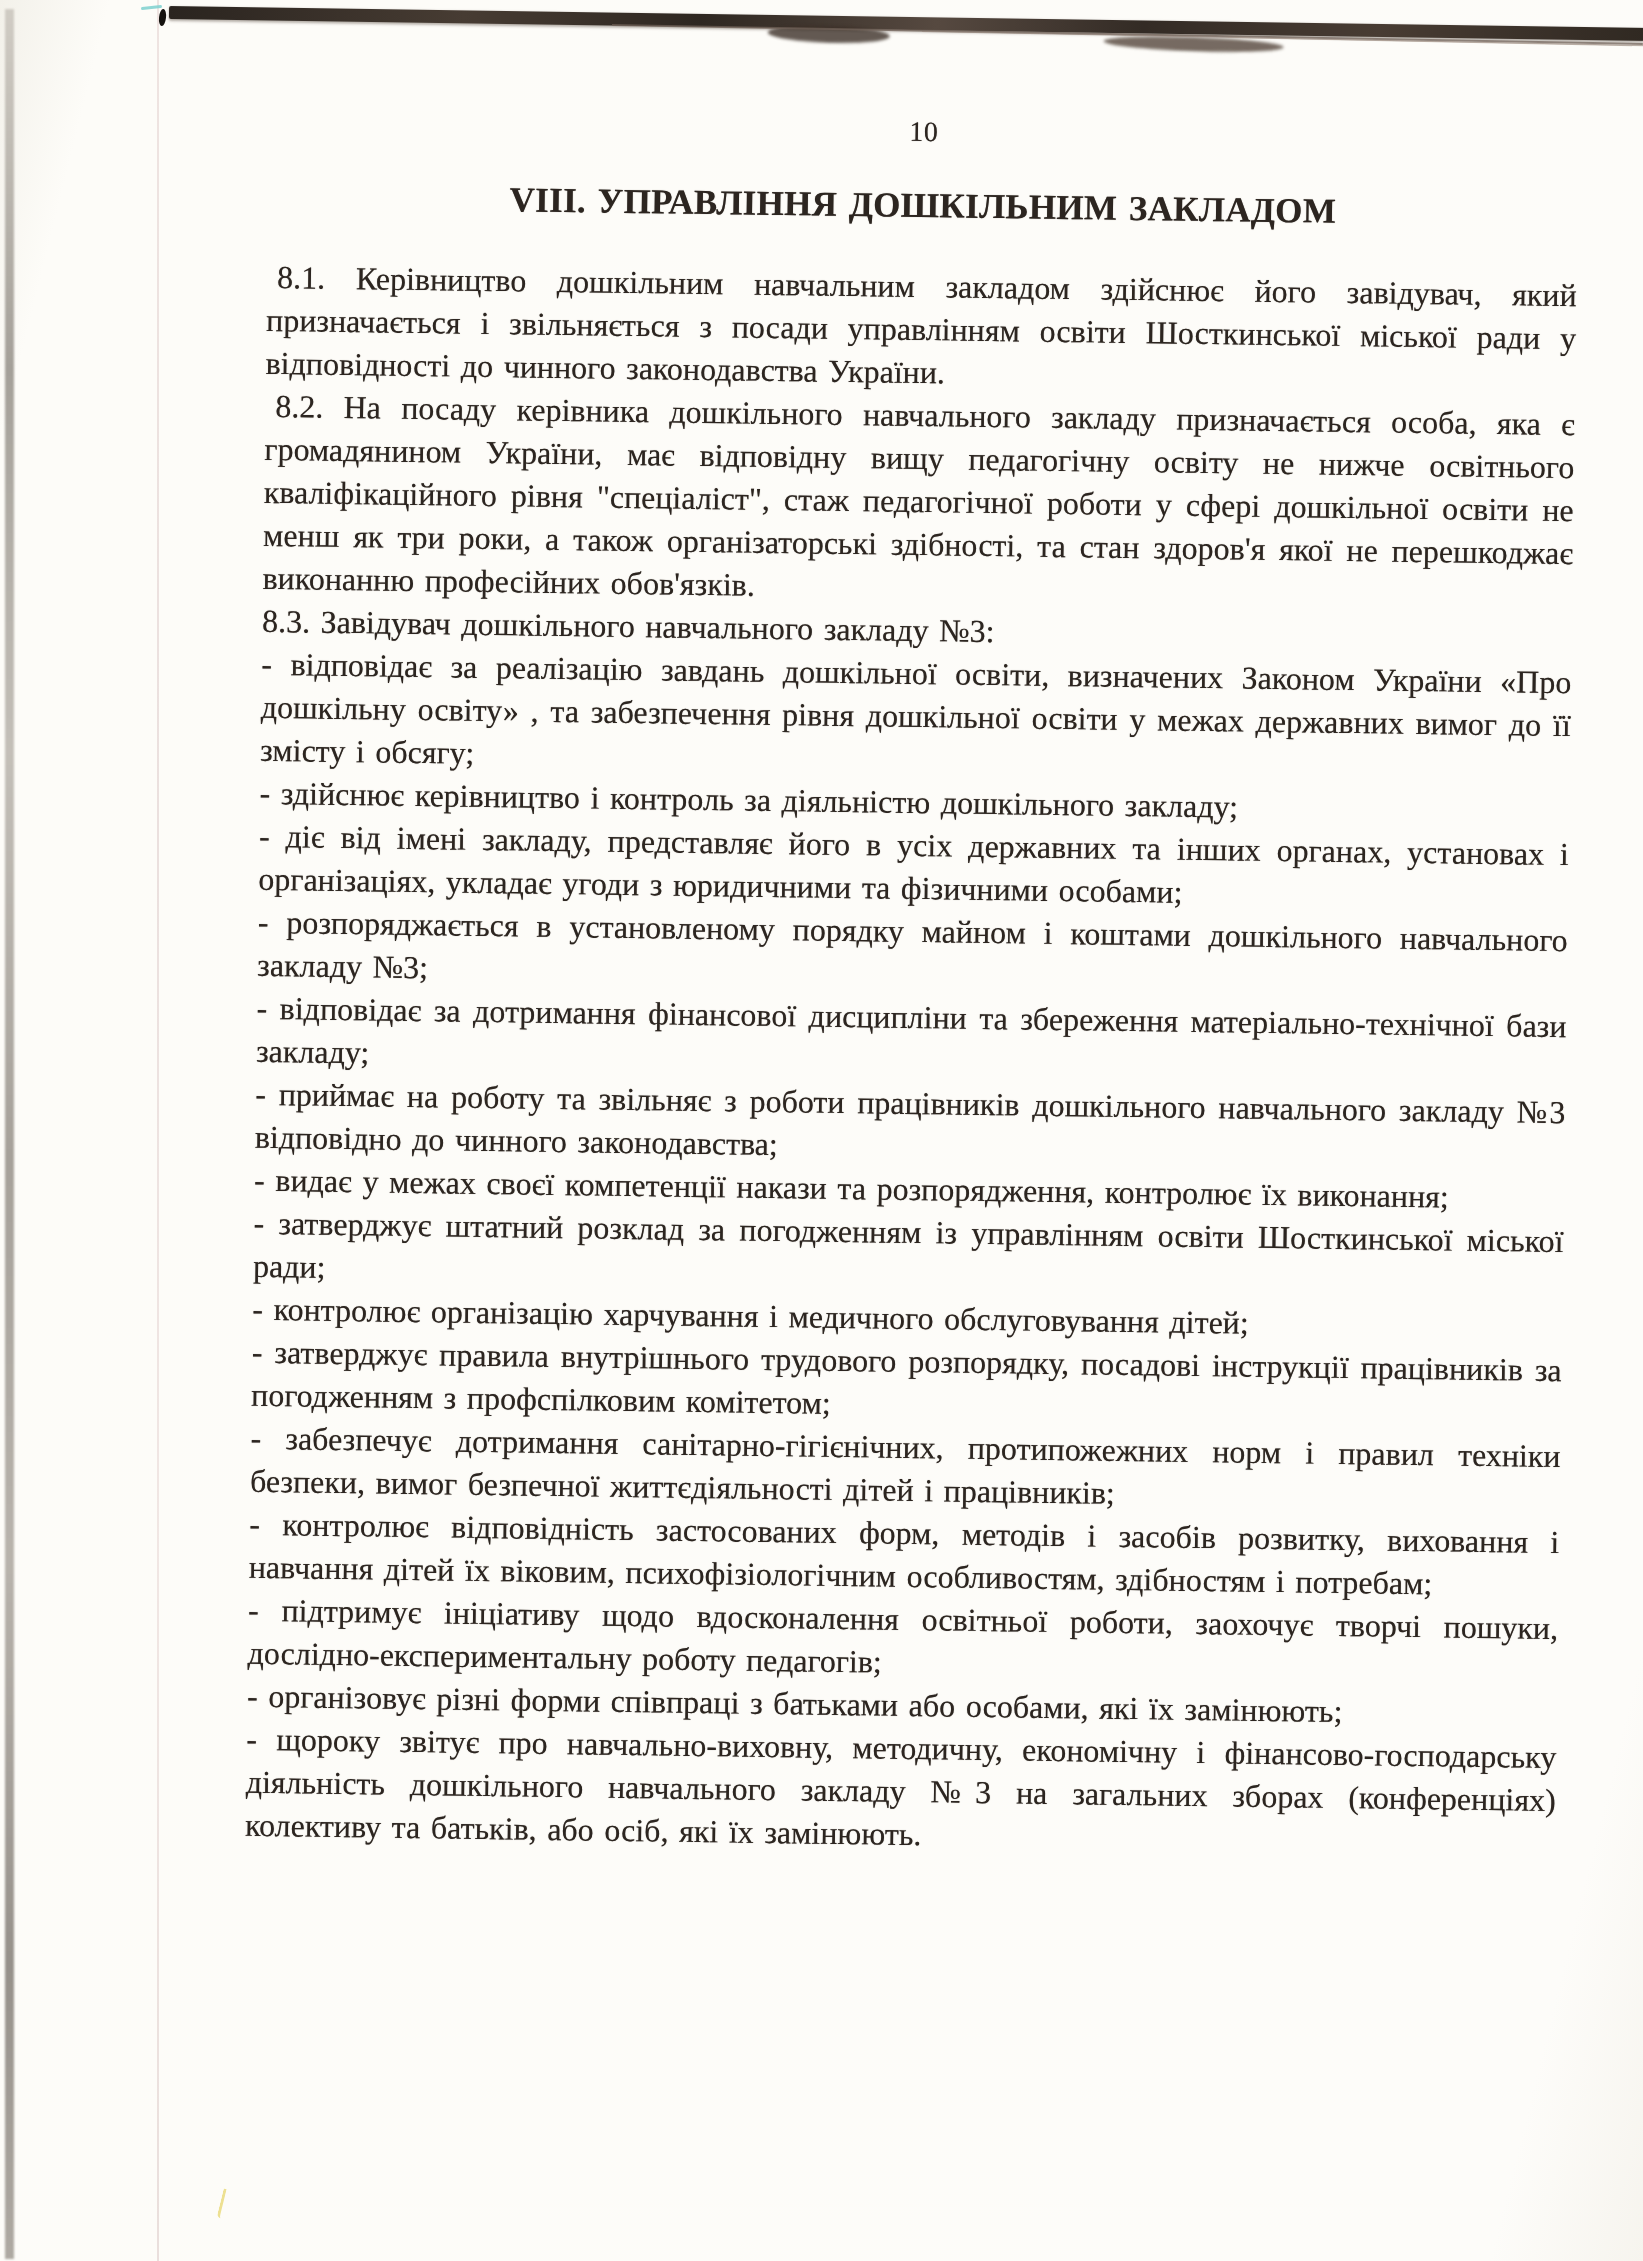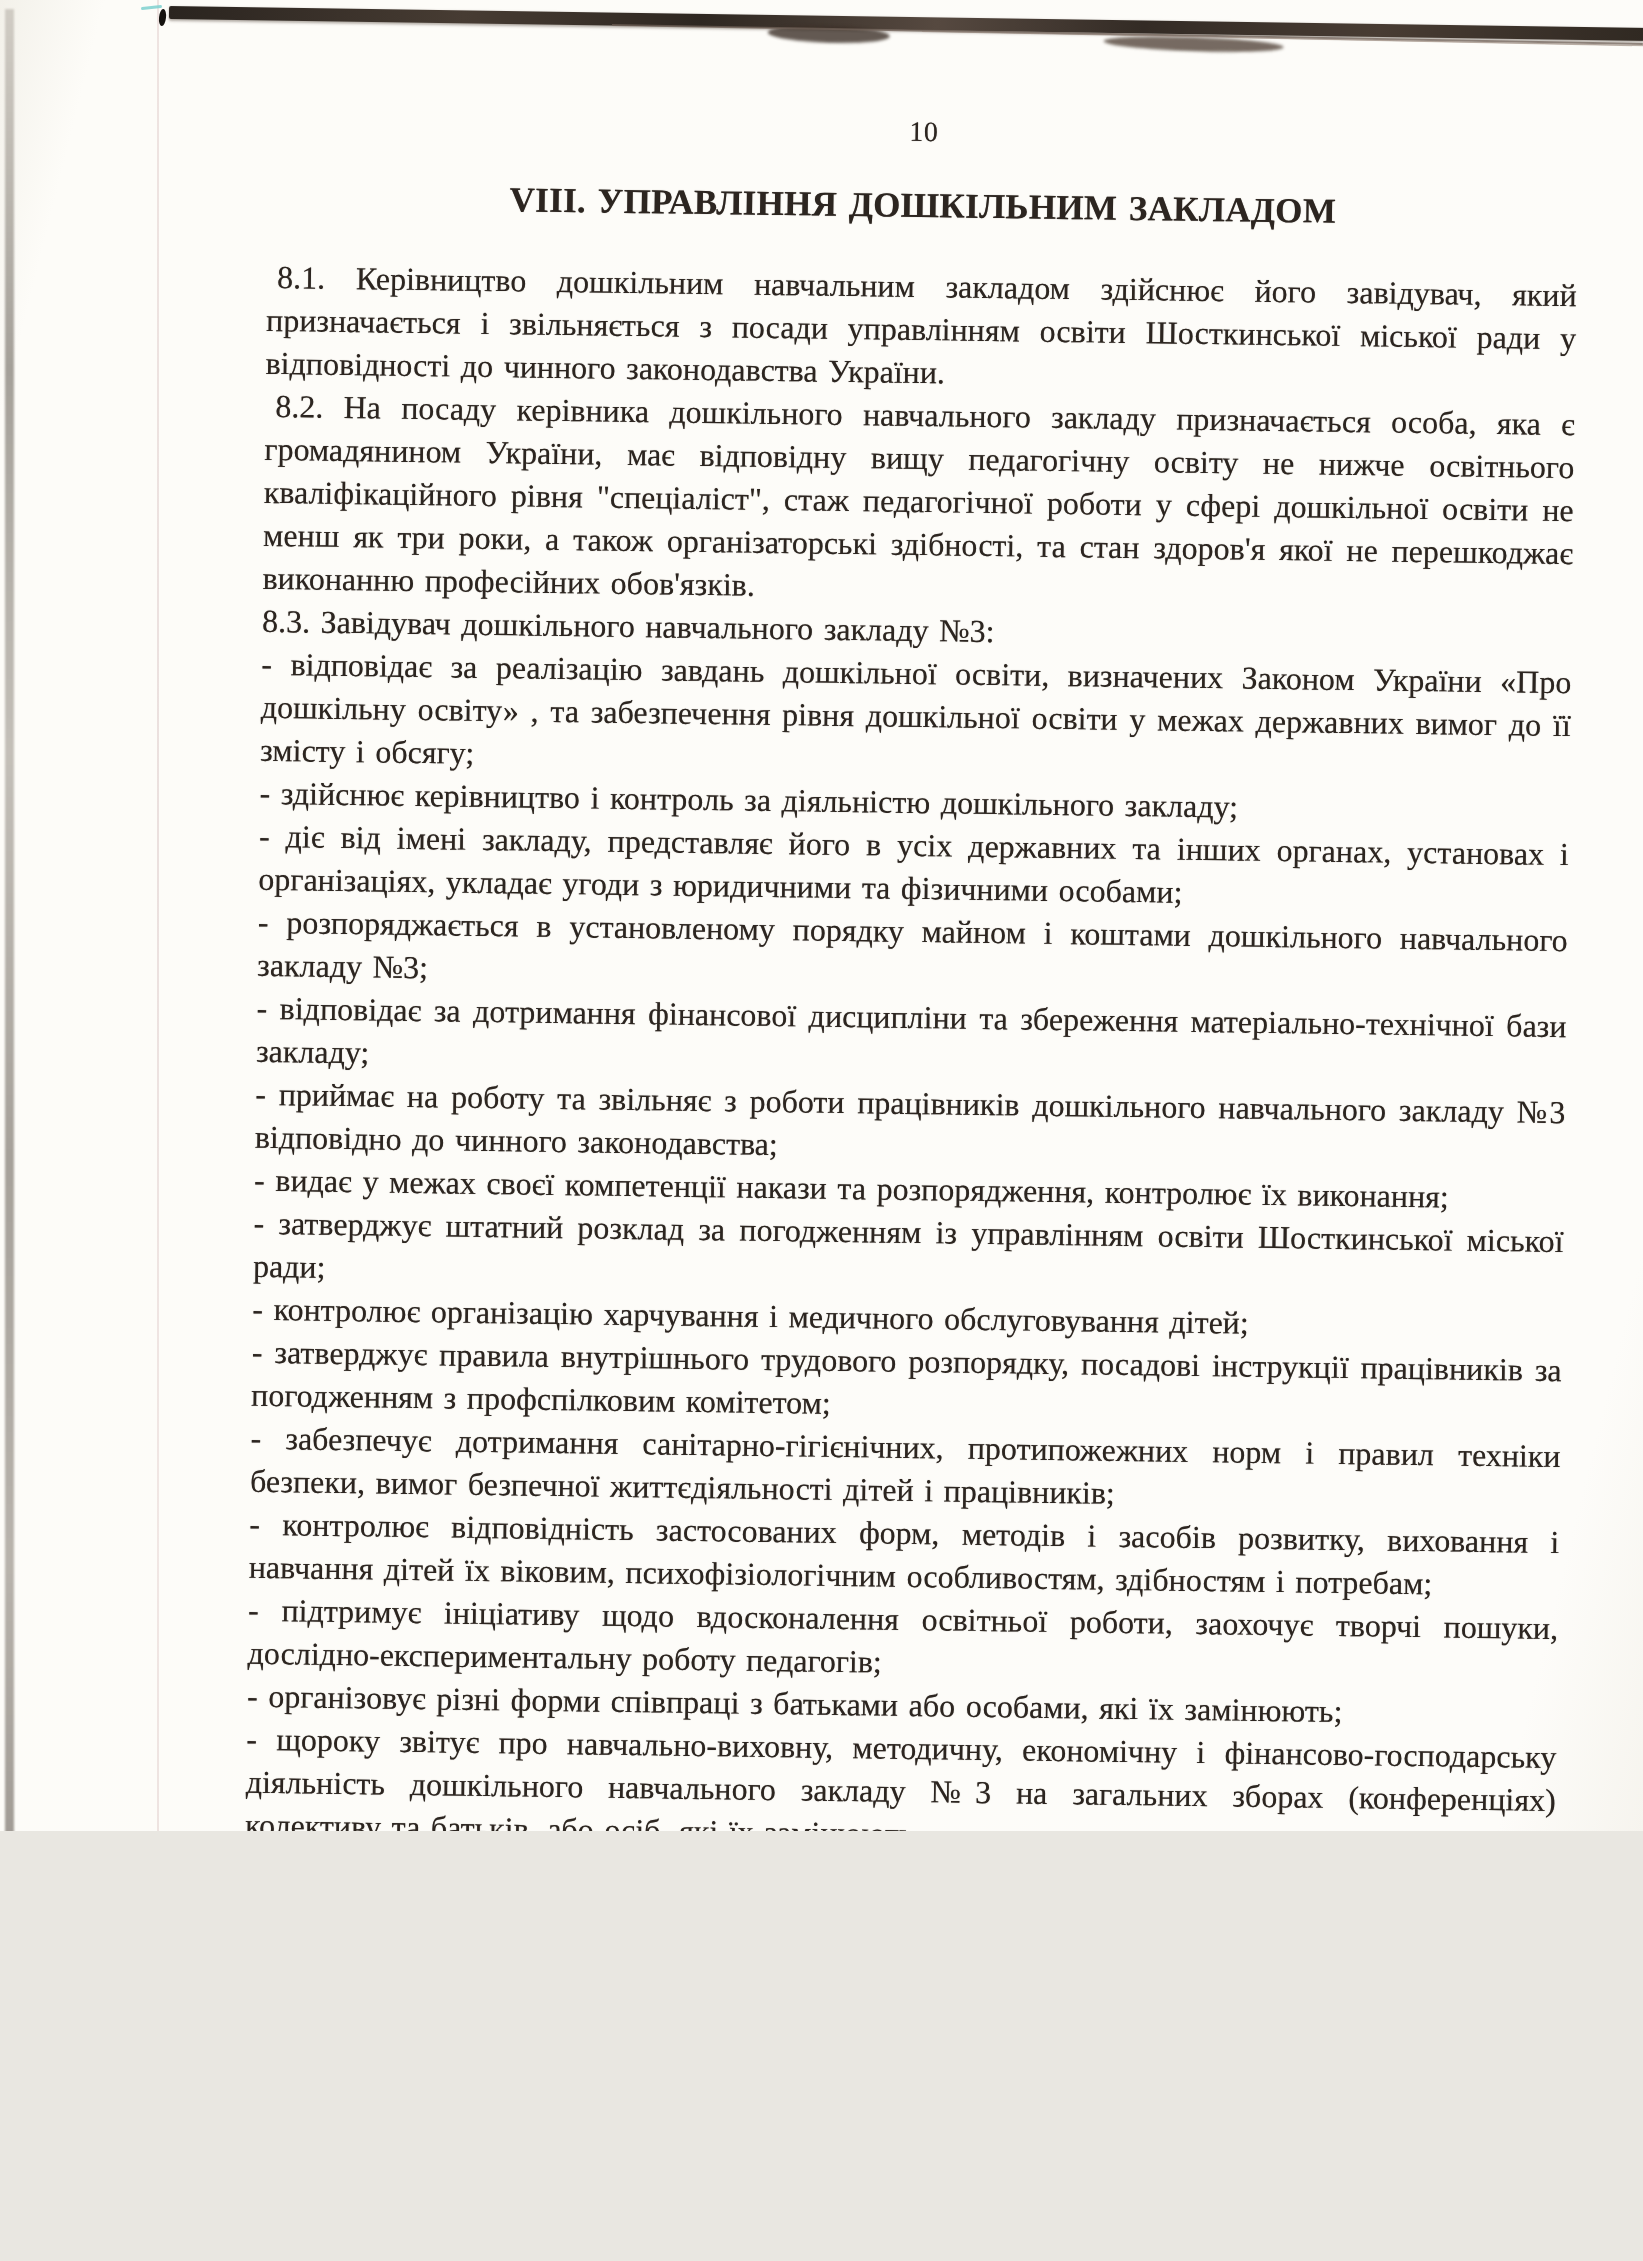--- a/index.html
+++ b/index.html
@@ -1,18 +1,18 @@
 <!DOCTYPE html>
 <html lang="uk" style="font-size:10.3px"><head>
 <meta charset="utf-8">
 <style>
   html,body{margin:0;padding:0;background:#e9e7e1;}
   .scan{
     position:relative;
-    width:1644px;height:1831px;
+    width:1644px;height:2261px;
     background:linear-gradient(104deg,#f3f1ea 0%,#fdfcf8 5%,#fdfcf9 93%,#f6f4ee 100%);
     overflow:hidden;
   }
   
   .edge-left{
     position:absolute;left:4.5px;top:9px;width:9px;height:2250px;
     background:linear-gradient(to bottom,
       #c8c3bb 0%, #8f8a82 16%, #b6b1a9 33%, #918b83 51%,
       #a8a29a 69%, #7d7770 87%, #9c968e 100%);
     filter:blur(0.8px);opacity:.8;

